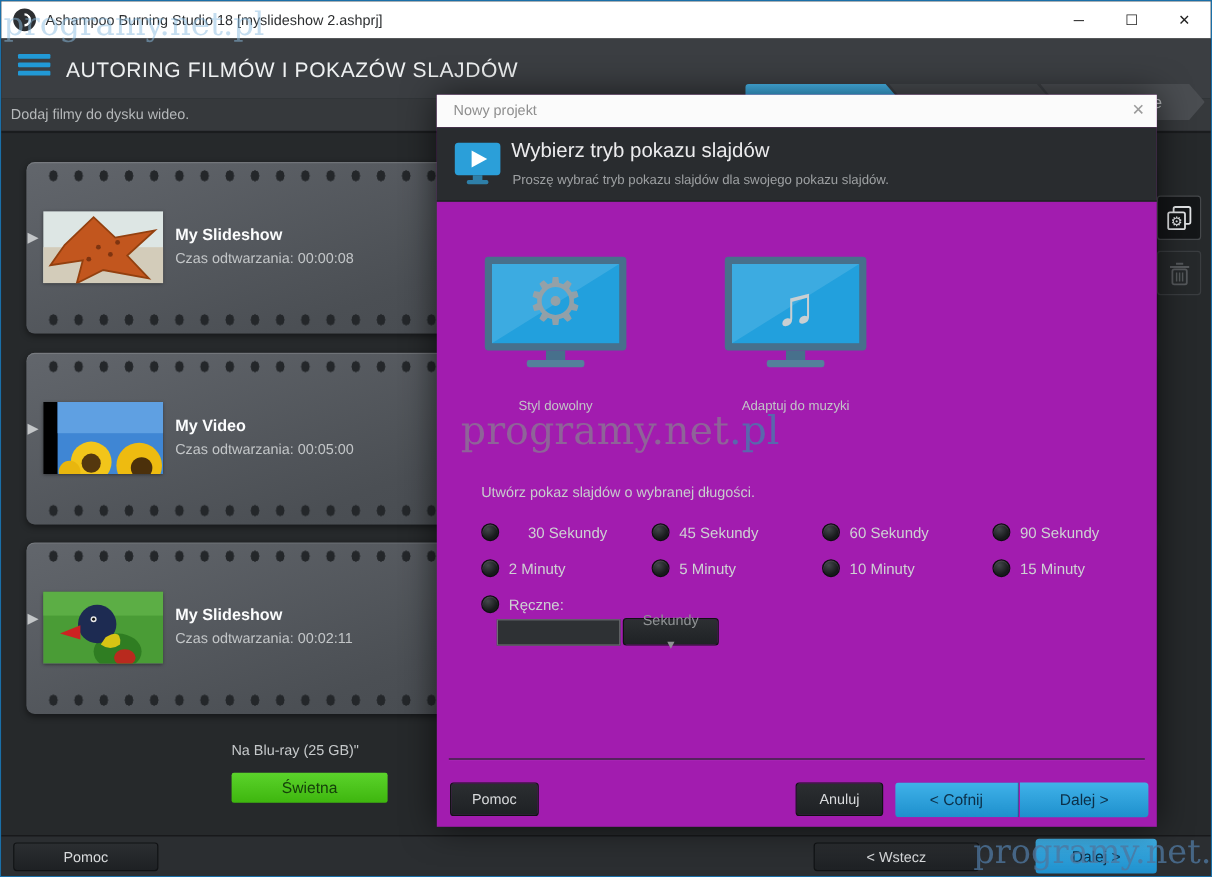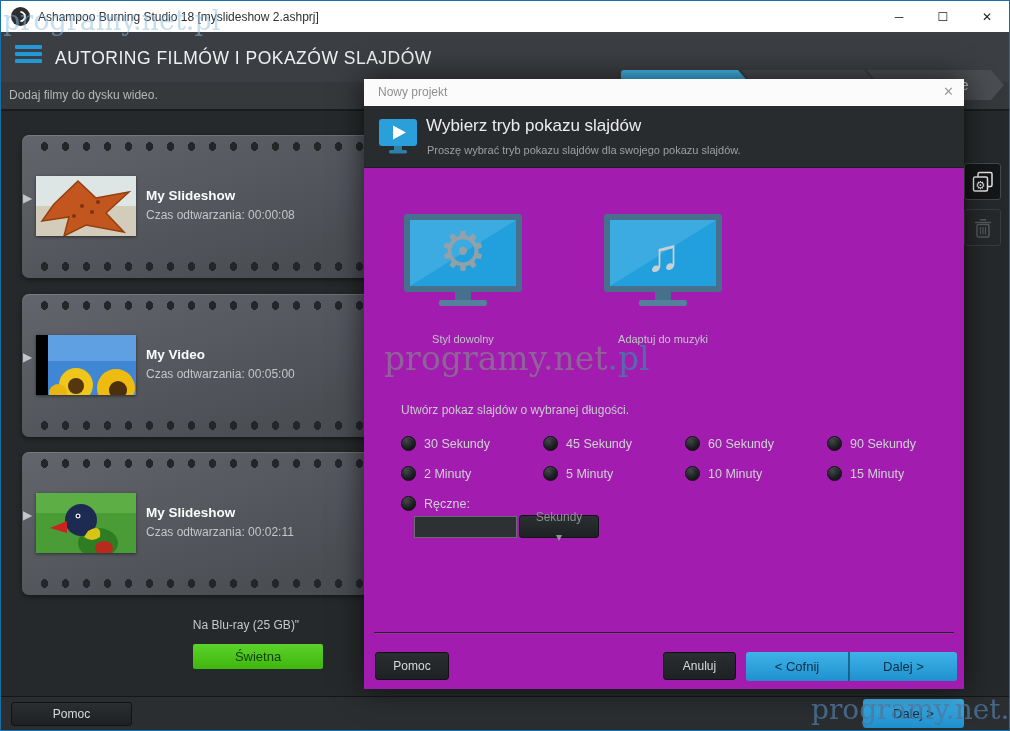--- a/index.html
+++ b/index.html
@@ -214,20 +214,21 @@
       <line x1="7" y1="2.8" x2="13" y2="2.8" stroke="#56595c" stroke-width="1.5"></line>
       <rect x="4" y="7.5" width="12" height="12.5" rx="1.5" fill="none" stroke="#56595c" stroke-width="1.5"></rect>
       <line x1="7.5" y1="10" x2="7.5" y2="17.5" stroke="#56595c" stroke-width="1.2"></line>
       <line x1="10" y1="10" x2="10" y2="17.5" stroke="#56595c" stroke-width="1.2"></line>
       <line x1="12.5" y1="10" x2="12.5" y2="17.5" stroke="#56595c" stroke-width="1.2"></line>
     </svg>
   </div>
 
   <div class="abs bottombar">
     <div class="btn-dark bb-help">Pomoc</div>
+    <div class="btn-dark bb-back">&lt; Wstecz</div>
     <div class="btn-blue bb-next">Dalej &gt;</div>
   </div>
 
   <div class="abs dialog">
     <div class="dlg-titlebar">
       <span class="dlg-title">Nowy projekt</span>
       <span class="dlg-close">✕</span>
     </div>
     <div class="dlg-header">
       <svg class="dlg-hicon" width="40" height="37" viewBox="0 0 40 37">
@@ -262,21 +263,21 @@
           <rect x="52" y="79" width="16" height="8" fill="#47708c"></rect>
           <rect x="36" y="87" width="48" height="6" rx="2" fill="#54809b"></rect>
           <text x="60" y="58" font-size="46" text-anchor="middle" fill="#c9cfd2">♫</text>
         </svg>
         <span class="mode-label">Adaptuj do muzyki</span>
       </div>
 
 
       <div class="abs len-prompt">Utwórz pokaz slajdów o wybranej długości.</div>
 
-      <div class="radio" style="left:37px;top:269px;">
+      <div class="radio" style="left:37px;top:269px;gap:16px;">
           <span class="dot"></span>
           <span class="lbl">30 Sekundy</span>
         </div>
       <div class="radio" style="left:179px;top:269px;">
           <span class="dot"></span>
           <span class="lbl">45 Sekundy</span>
         </div>
       <div class="radio" style="left:321px;top:269px;">
           <span class="dot"></span>
           <span class="lbl">60 Sekundy</span>

